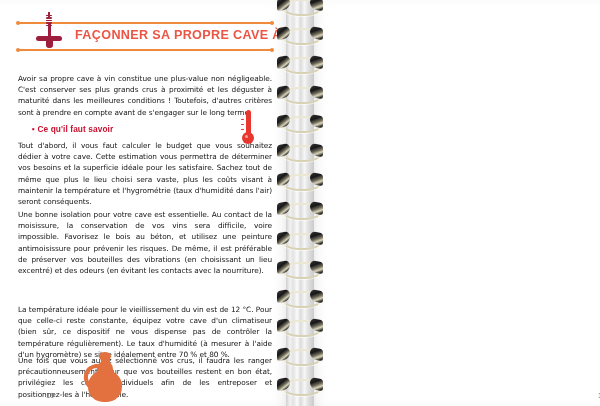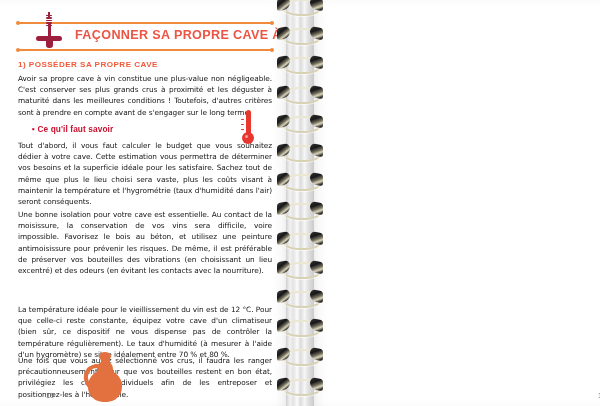--- a/index.html
+++ b/index.html
@@ -145,23 +145,20 @@
             <i></i>
             <i></i>
           </div>
         <div class="cs-shaft"></div>
         <div class="cs-handle"></div>
         <div class="cs-neck"></div>
       </div>
 
       <div class="title">FAÇONNER SA PROPRE CAVE À VIN</div>
 
-      <div class="lp" style="top:60px;">
-        <h3 class="num">1)   POSSÉDER SA PROPRE CAVE</h3>
-      </div>
 
       <div class="lp" style="top:73px;">
         <p class="body">Avoir sa propre cave à vin constitue une plus-value non négligeable. C'est conserver ses plus grands crus à proximité et les déguster à maturité dans les meilleures conditions ! Toutefois, d'autres critères sont à prendre en compte avant de s'engager sur le long terme.</p>
       </div>
 
       <div class="lp" style="top:140px;">
         <p class="body">Tout d'abord, il vous faut calculer le budget que vous souhaitez dédier à votre cave. Cette estimation vous permettra de déterminer vos besoins et la superficie idéale pour les satisfaire. Sachez tout de même que plus le lieu choisi sera vaste, plus les coûts visant à maintenir la température et l'hygrométrie (taux d'humidité dans l'air) seront conséquents.</p>
       </div>
 
       <div class="lp indent" style="top:124px;">

